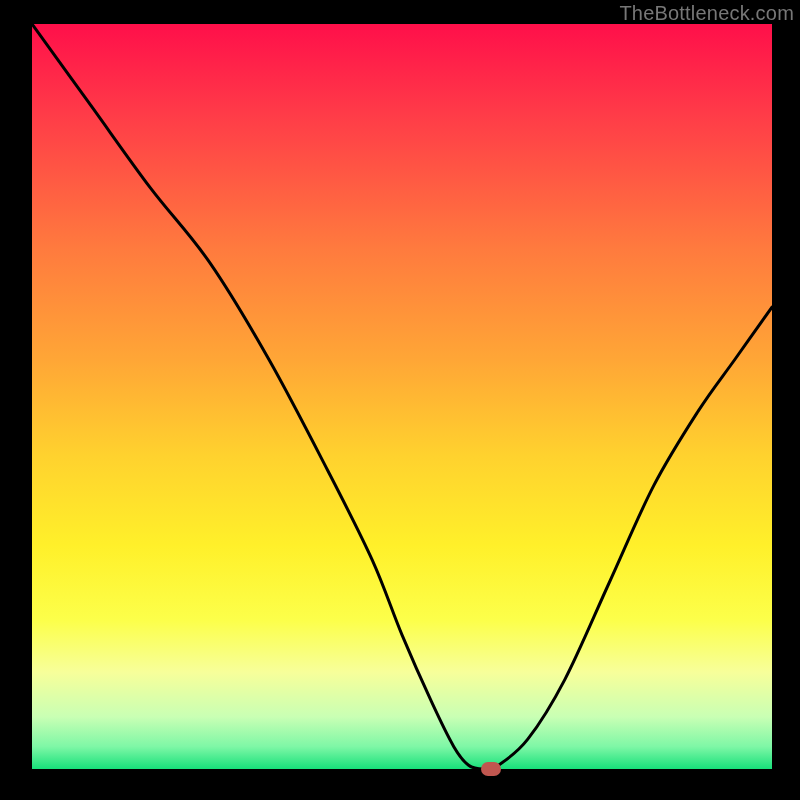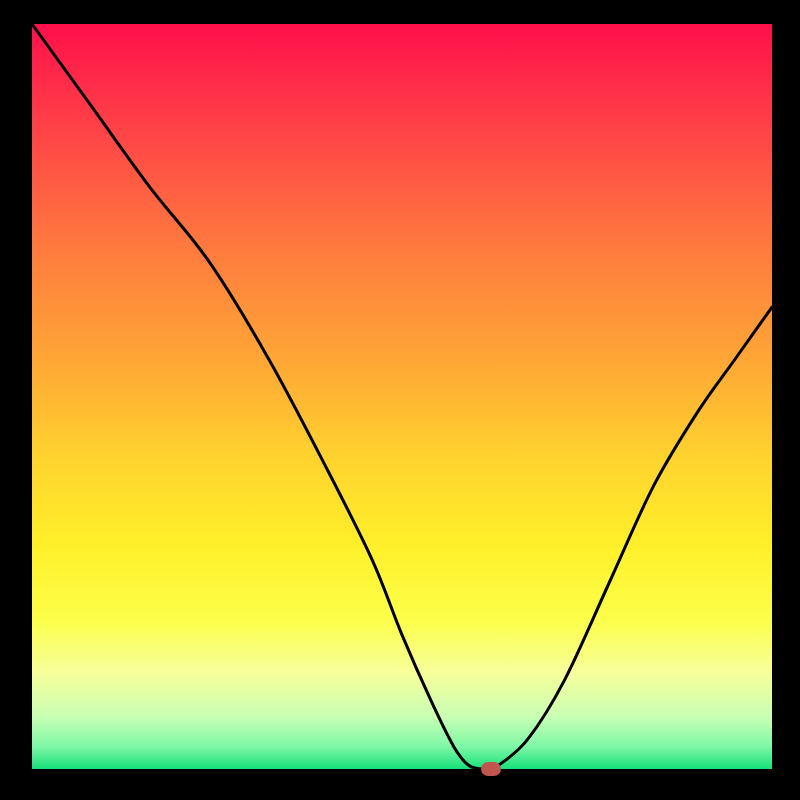--- a/index.html
+++ b/index.html
@@ -48,20 +48,21 @@
     background: #c0564f;
     transform: translate(-50%, -50%);
     z-index: 5;
   }
 </style>
 </head>
 <body>
 
 <div class="frame">
 
+  <div class="watermark">TheBottleneck.com</div>
 
   <div class="plot">
     <svg class="plot-inner" viewBox="0 0 740 745" preserveAspectRatio="none">
       <defs>
         <linearGradient id="bg-grad" x1="0" y1="0" x2="0" y2="1">
             <stop offset="0%" stop-color="#ff0f4a"></stop>
             <stop offset="12%" stop-color="#ff3b48"></stop>
             <stop offset="30%" stop-color="#ff7a3e"></stop>
             <stop offset="45%" stop-color="#ffa636"></stop>
             <stop offset="57.99999999999999%" stop-color="#ffd22e"></stop>

